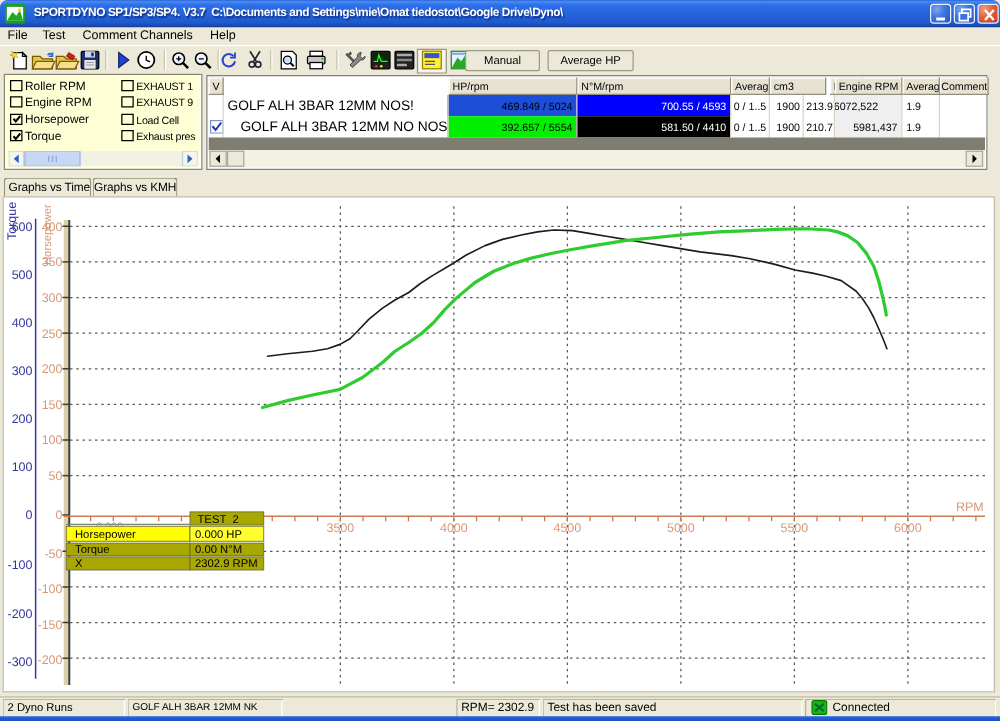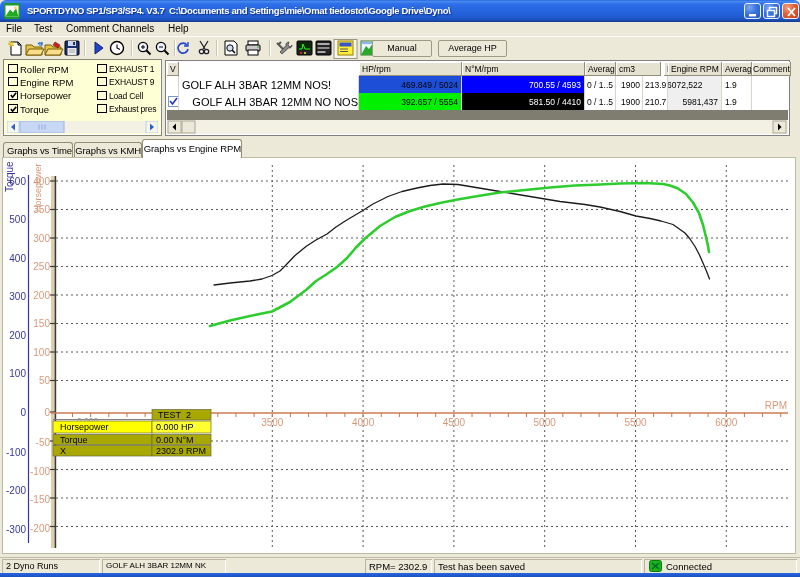--- a/index.html
+++ b/index.html
@@ -263,21 +263,20 @@
         <path d="M9 3.5 L5.5 7 L9 10.5 Z" fill="#000"></path>
         <rect x="15" y="1" width="13" height="12" fill="#ECE9D8" stroke="#ACA899"></rect>
         <rect x="606" y="1" width="13" height="12" fill="#ECE9D8" stroke="#ACA899"></rect>
         <path d="M611 3.5 L614.5 7 L611 10.5 Z" fill="#000"></path>
       </svg></div>
   </div>
 
 <div id="tabsrow" class="abs" style="left:0;top:139px;width:800px;height:19px">
     <div class="tab" style="left:3px;top:3px;width:70px;height:16px;line-height:15px">Graphs vs Time</div>
     <div class="tab" style="left:74px;top:3px;width:68px;height:16px;line-height:15px">Graphs vs KMH</div>
-    <div class="tab" style="left:142px;top:0px;width:100px;height:19px;line-height:17px;background:#fff;z-index:3">Graphs vs Engine RPM</div>
   </div>
 
 <div id="chartpanel" class="abs"></div>
 <svg id="chart" class="abs" style="left:0;top:158px" width="800" height="396" viewBox="0 0 800 396">
     <line x1="56" y1="23" x2="788" y2="23" stroke="#5a5a5a" stroke-dasharray="2,3" stroke-width="1"></line>
     <line x1="56" y1="51.5" x2="788" y2="51.5" stroke="#5a5a5a" stroke-dasharray="2,3" stroke-width="1"></line>
     <line x1="56" y1="80" x2="788" y2="80" stroke="#5a5a5a" stroke-dasharray="2,3" stroke-width="1"></line>
     <line x1="56" y1="108.5" x2="788" y2="108.5" stroke="#5a5a5a" stroke-dasharray="2,3" stroke-width="1"></line>
     <line x1="56" y1="137" x2="788" y2="137" stroke="#5a5a5a" stroke-dasharray="2,3" stroke-width="1"></line>
     <line x1="56" y1="165.5" x2="788" y2="165.5" stroke="#5a5a5a" stroke-dasharray="2,3" stroke-width="1"></line>

